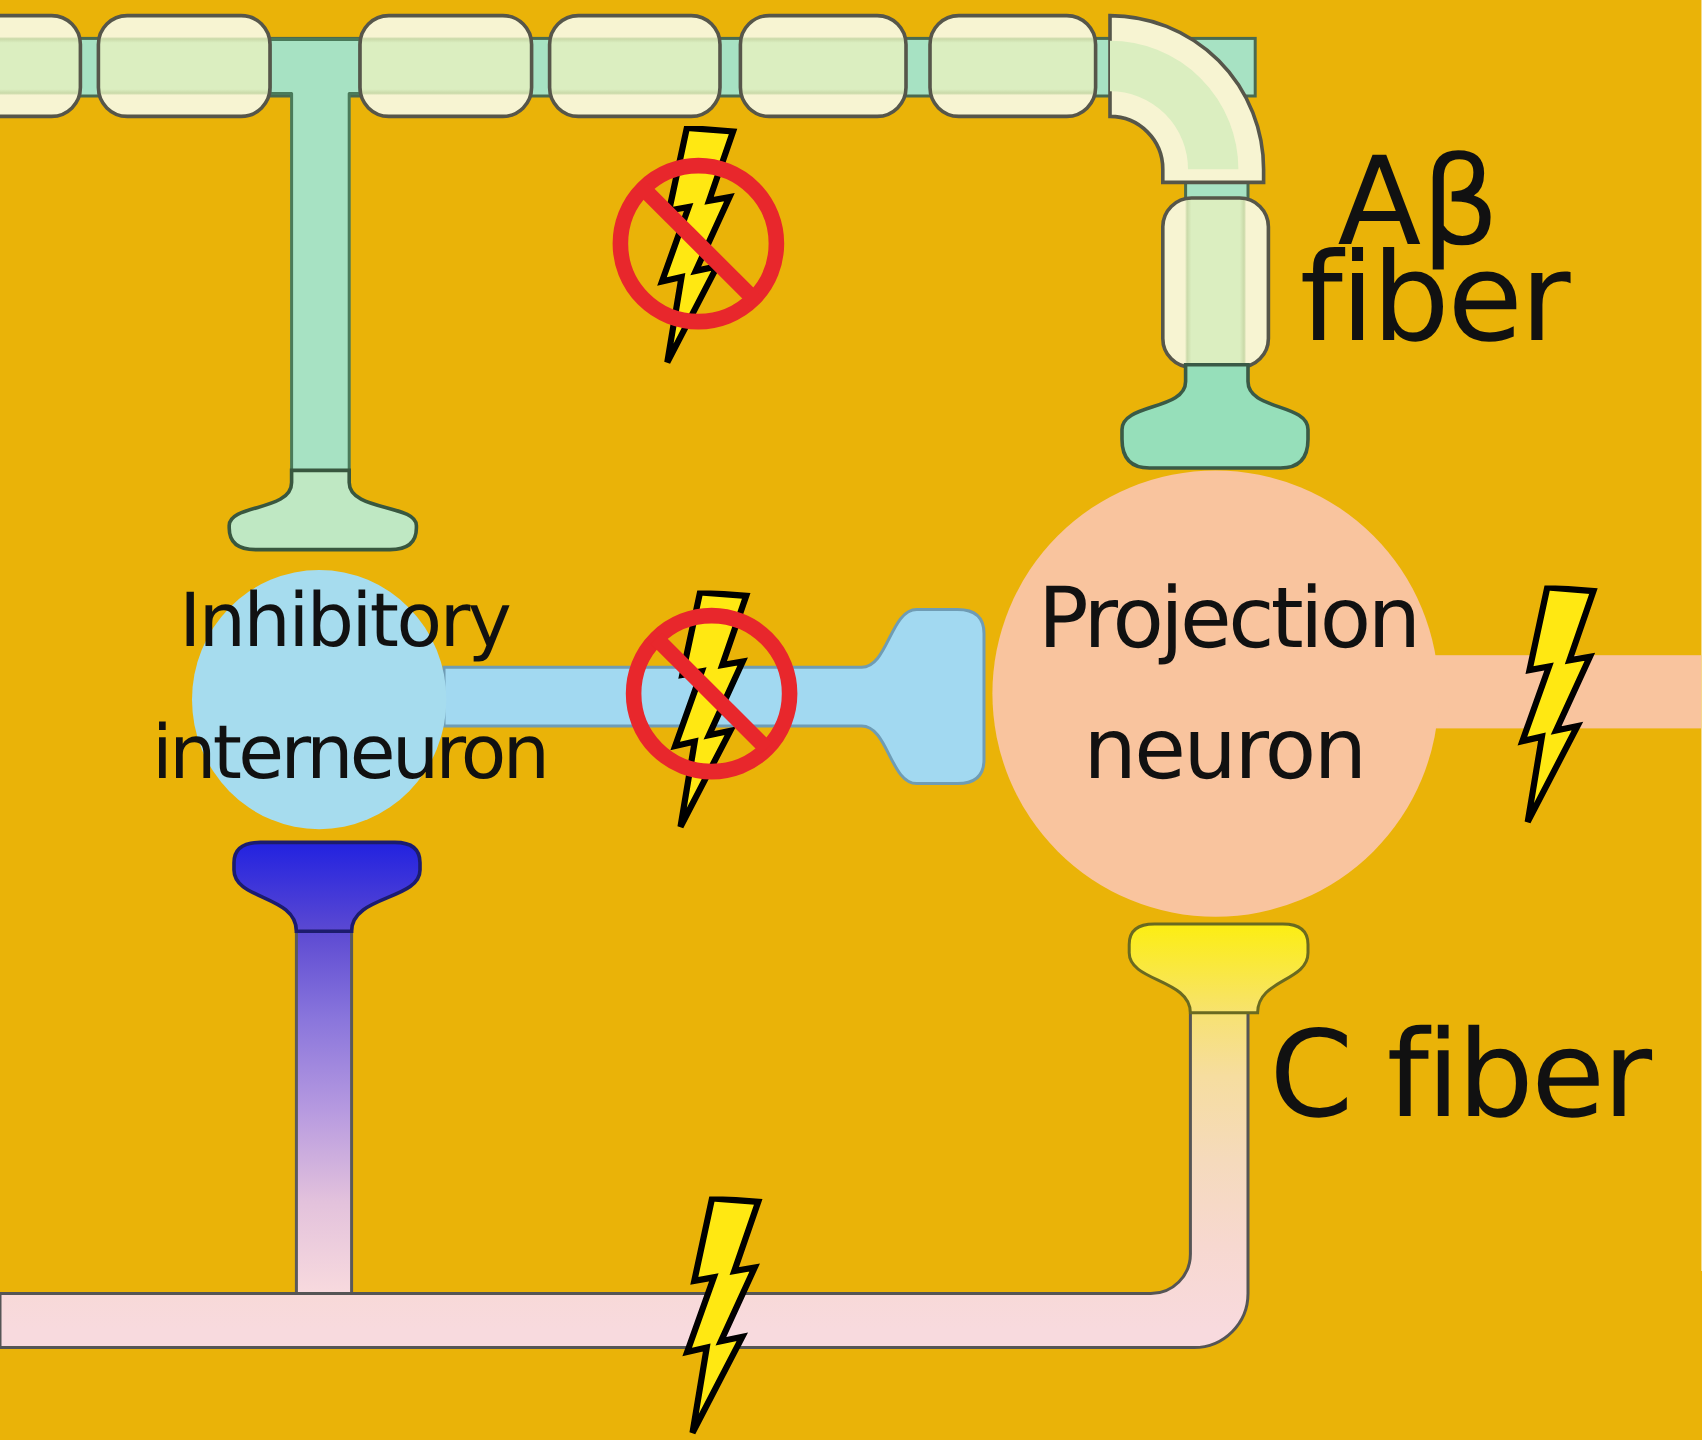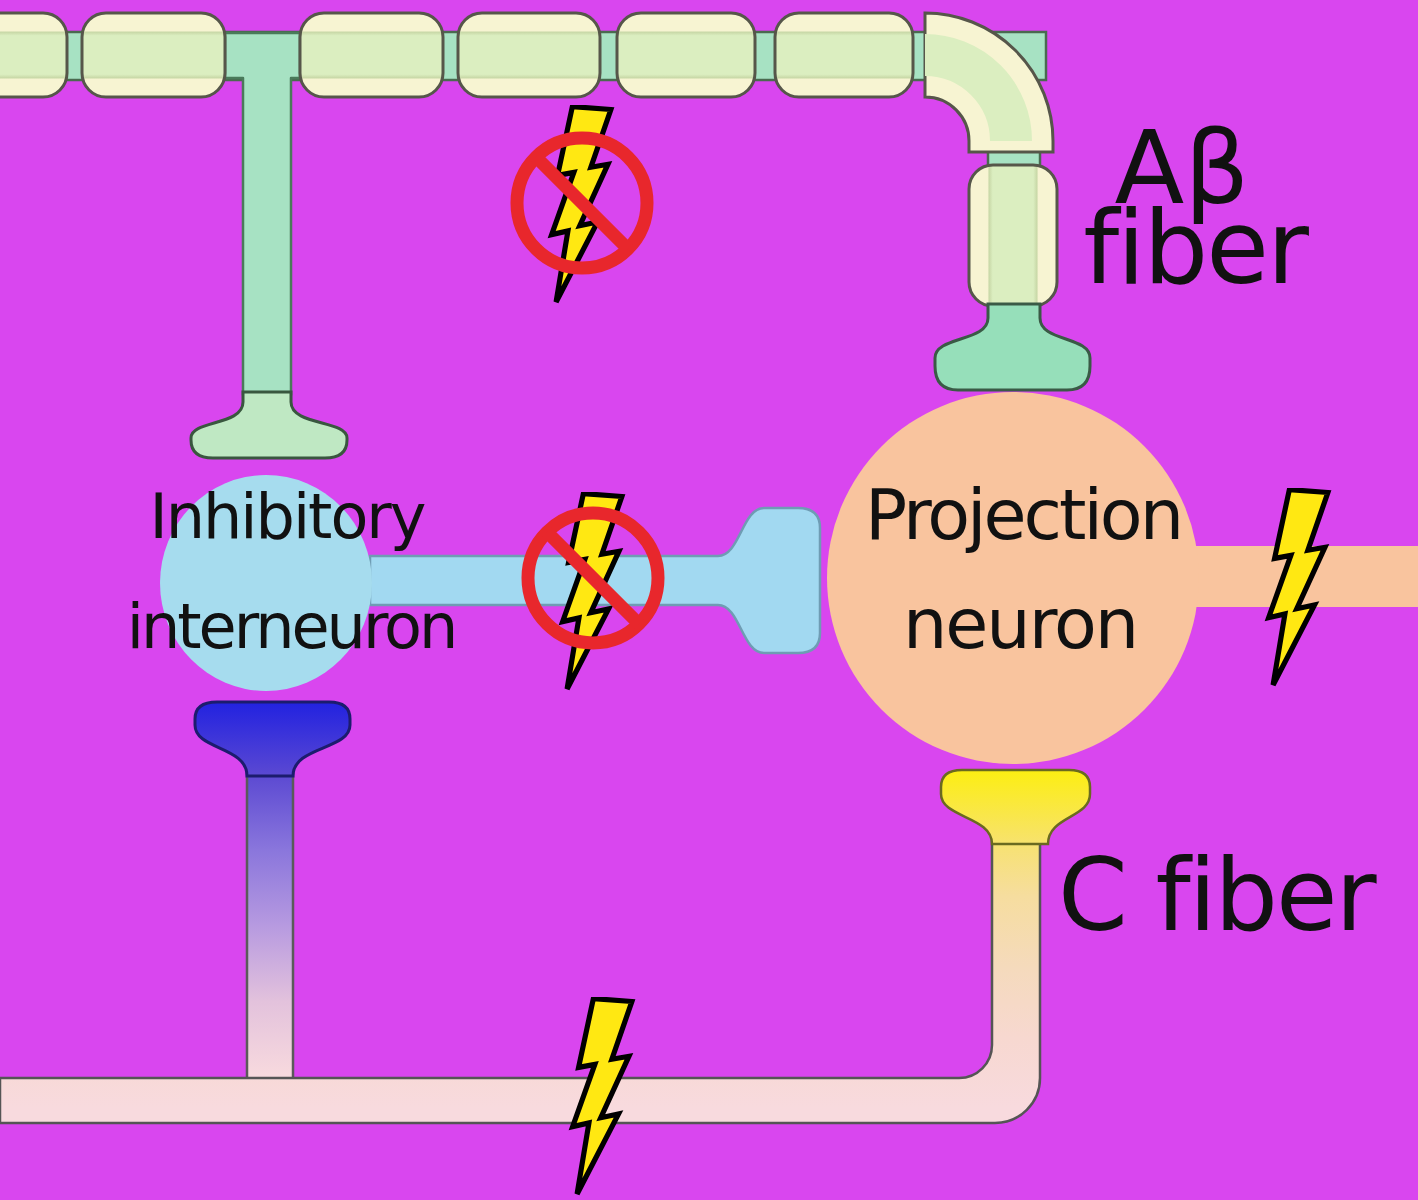--- a/index.html
+++ b/index.html
@@ -1,16 +1,16 @@
 <!DOCTYPE html>
 <html><head>
 <meta charset="utf-8">
 <style>
   html,body{margin:0;padding:0;background:#ffffff;}
-  .stage{position:relative;width:1418px;height:1200px;background:#d946ef;overflow:hidden;}
+  .stage{position:relative;width:1418px;height:1200px;background:#eab308;overflow:hidden;}
   svg{display:block;}
   text{fill:#111111;font-family:"DejaVu Sans","Liberation Sans",sans-serif;}
   .lbl-big{font-size:102px;}
   .lbl-cfiber{font-size:100px;letter-spacing:-2px;}
   .lbl-inh{font-size:62px;letter-spacing:-2px;}
   .lbl-inh2{font-size:62px;letter-spacing:-3px;}
   .lbl-proj{font-size:70px;letter-spacing:-3px;}
   .lbl-proj2{font-size:70px;letter-spacing:-2px;}
 </style>
 </head>

